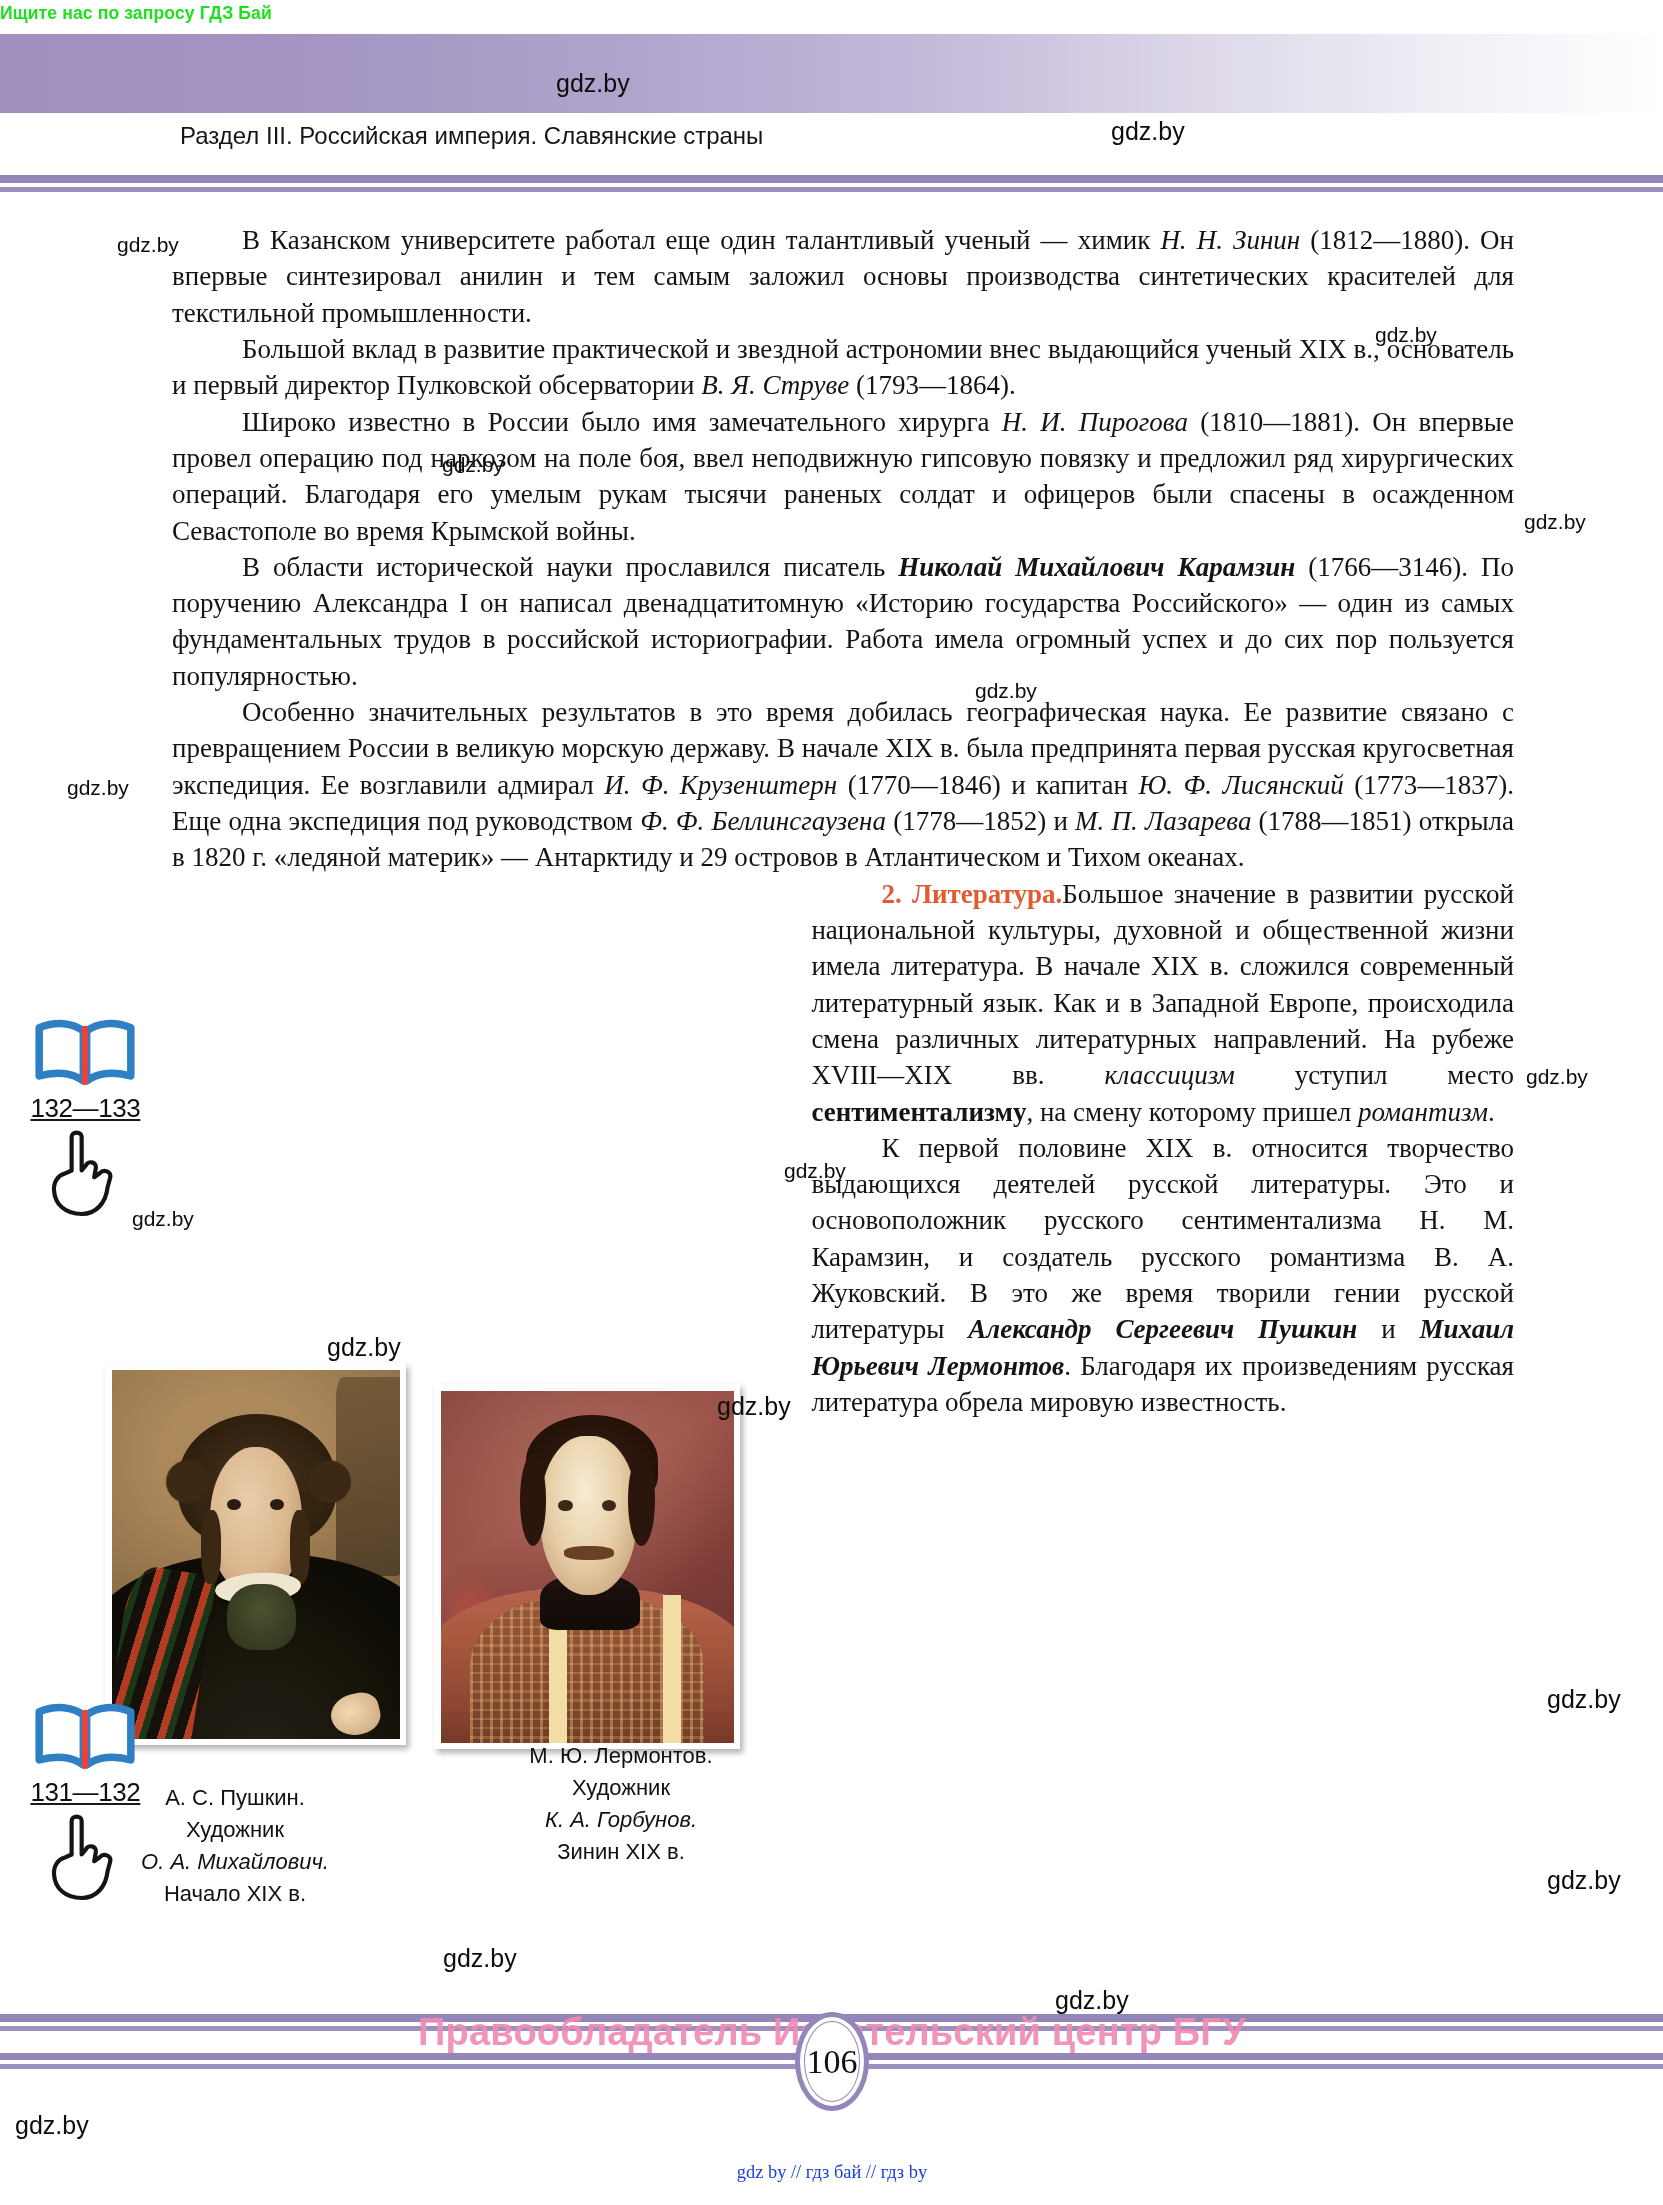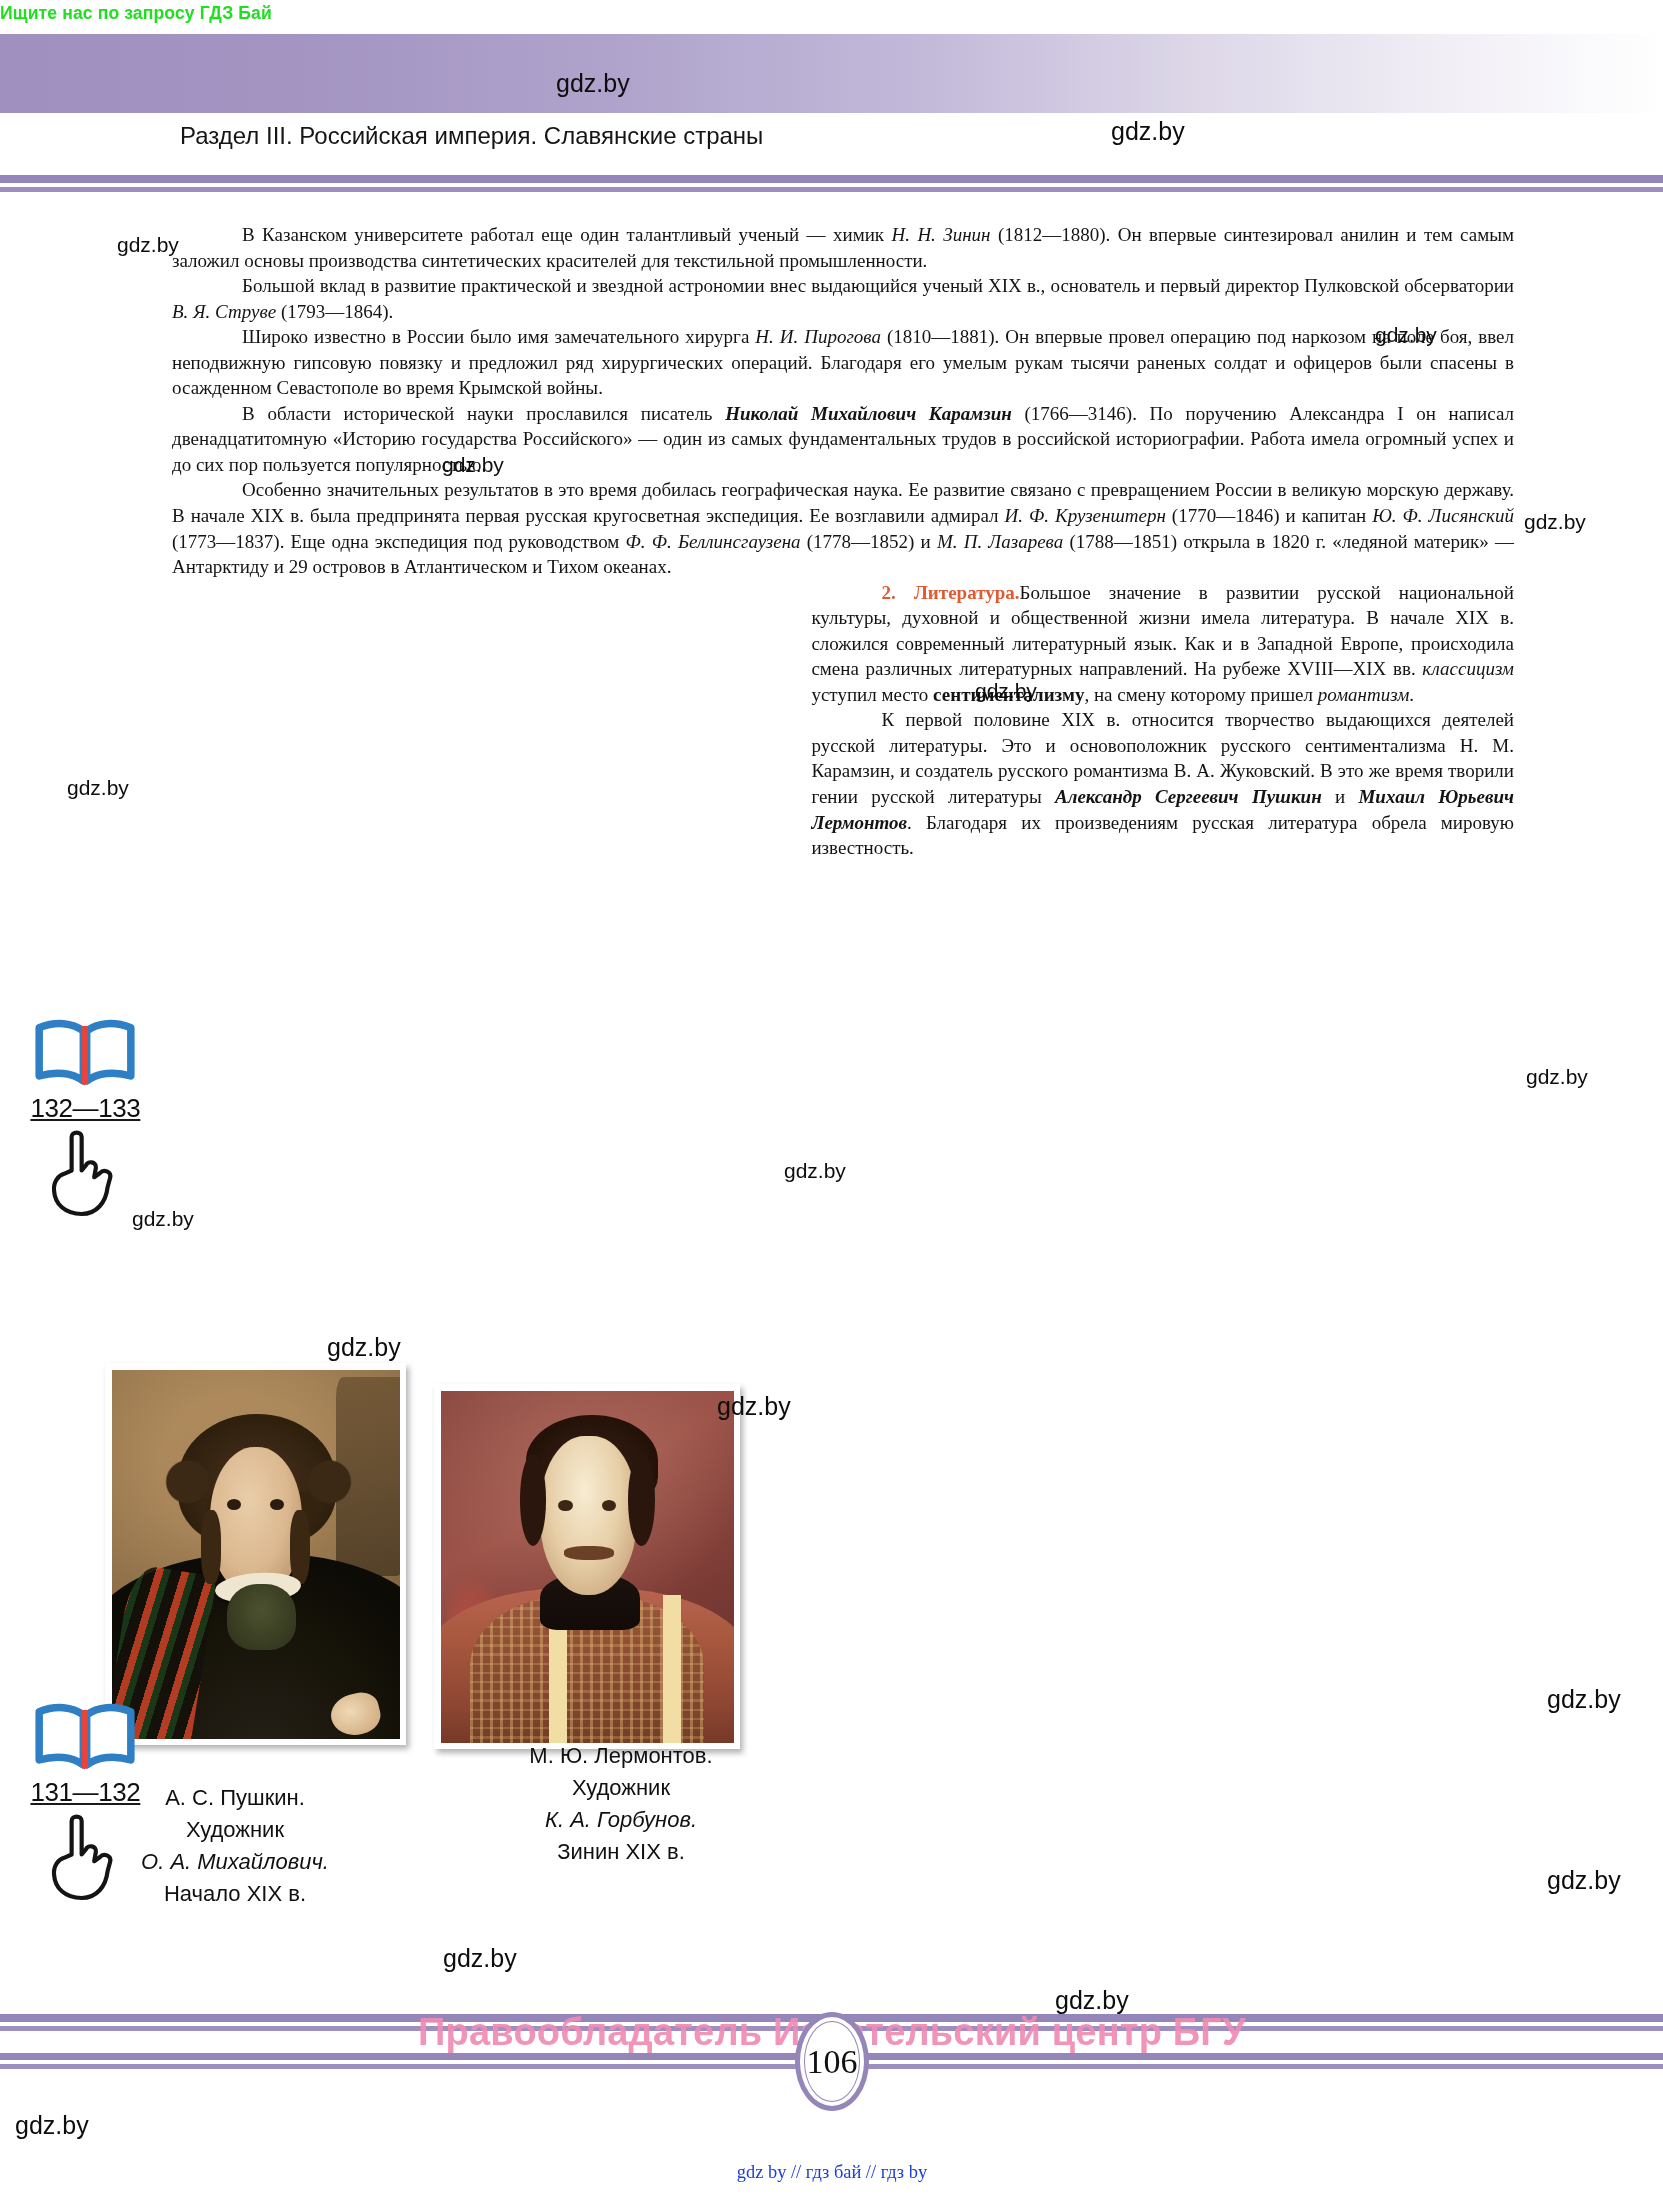--- a/index.html
+++ b/index.html
@@ -61,21 +61,21 @@
 
   .rules-top { top: 175px; }
   .rules-bottom { top: 2014px; }
 
   
   .body-text {
     position: absolute;
     left: 172px;
     top: 222px;
     width: 1342px;
-    font-size: 19px;
+    font-size: 27px;
     line-height: 1.345;
     text-align: justify;
     text-justify: inter-word;
     color: #141414;
     hyphens: manual;
   }
   .body-text p { margin: 0; text-indent: 70px; }
   .body-text i { font-style: italic; }
   .body-text b { font-weight: 700; margin-top: 29px; }
   .body-text b i, .body-text i b { font-weight: 700; font-style: italic; }

